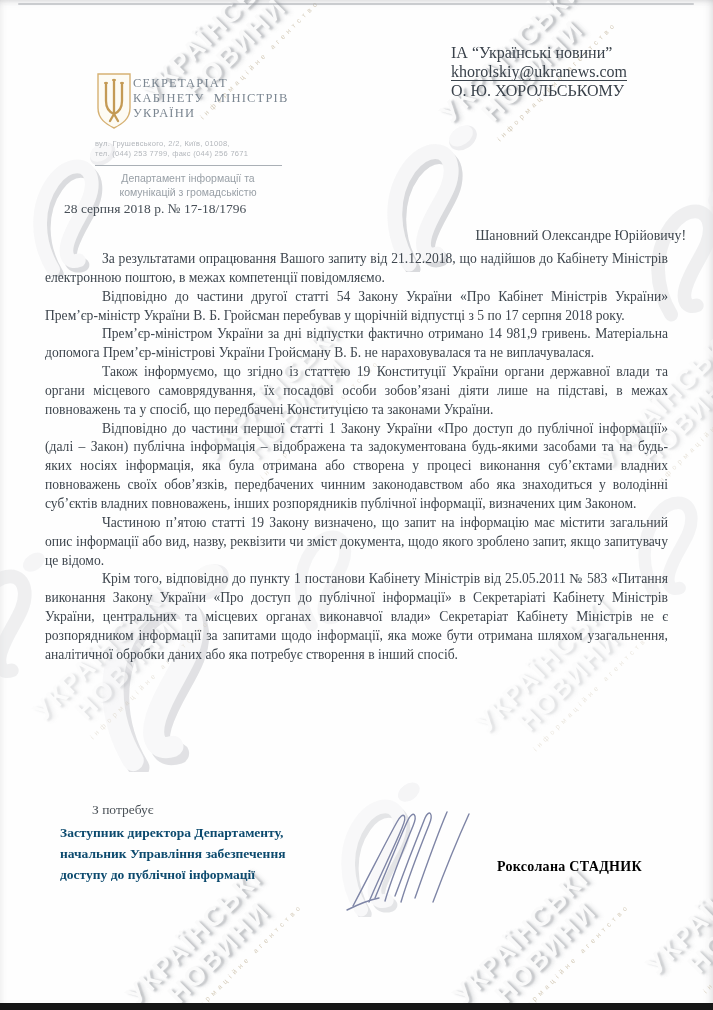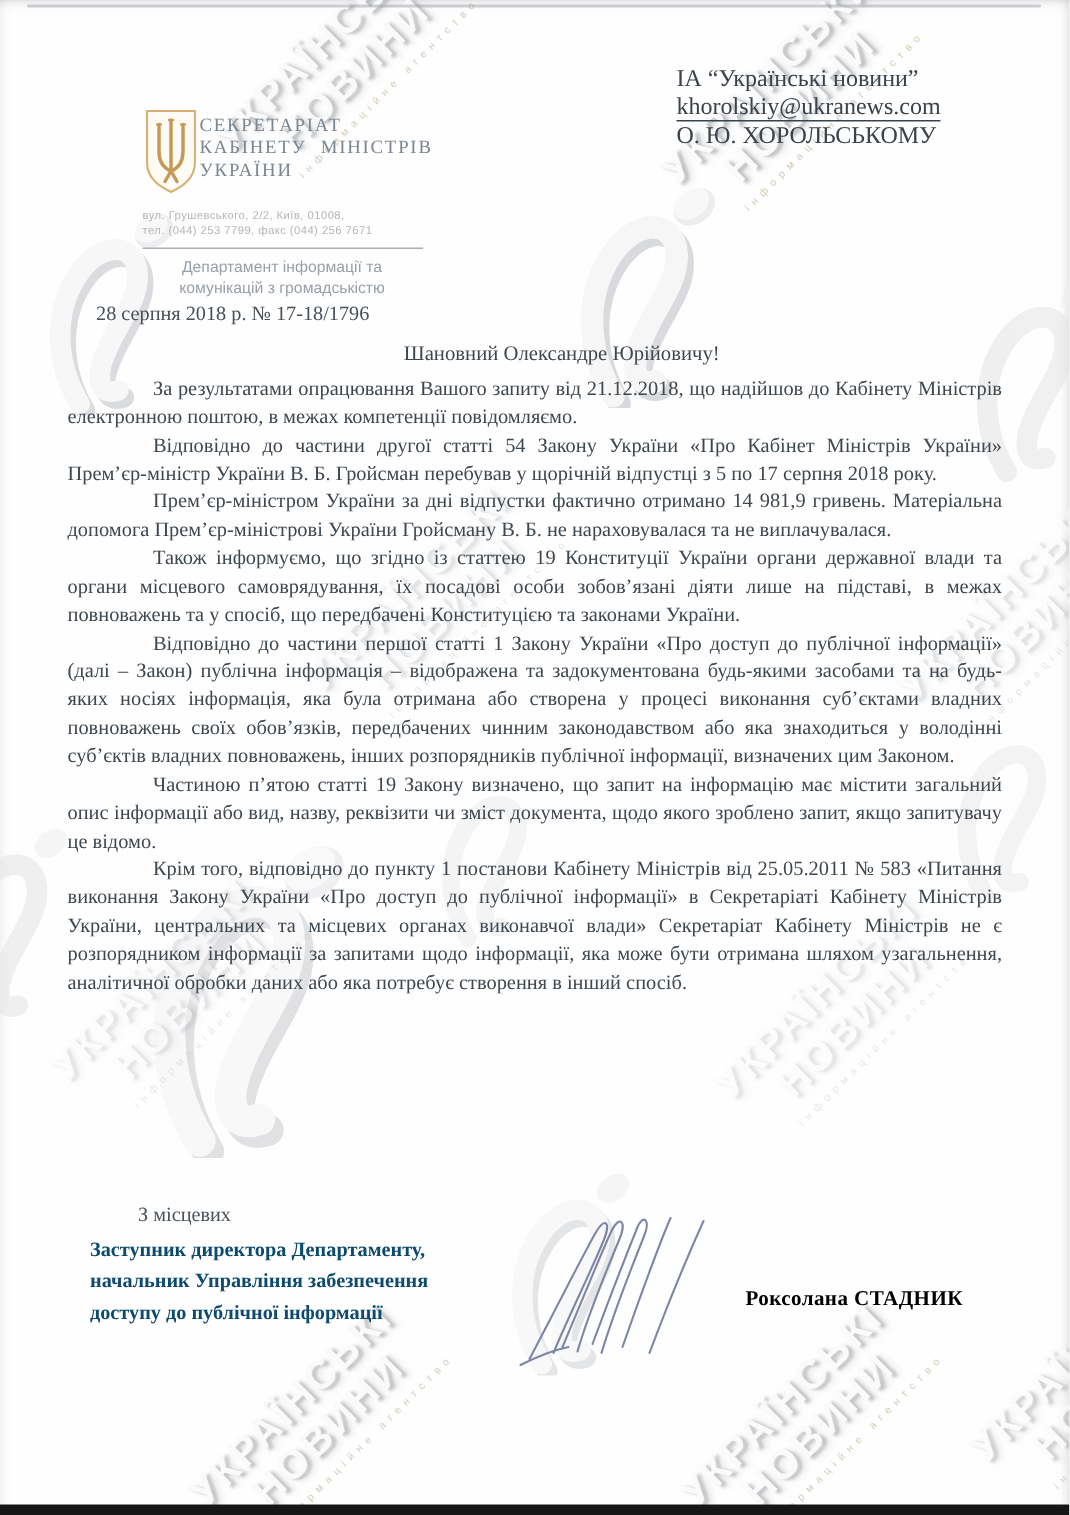--- a/index.html
+++ b/index.html
@@ -33,21 +33,21 @@
        font-family:"Liberation Sans", sans-serif;font-size:10.5px;line-height:13.5px;color:#99a0a7;}
 
   
   .recipient{position:absolute;left:451px;top:44px;z-index:2;font-weight:normal;font-size:16px;
        line-height:18.8px;color:#3a424b;}
   .recipient .email{display:inline-block;border-bottom:1.4px solid #3a424b;line-height:16px;}
 
   
   .ref{position:absolute;left:64px;top:201px;z-index:2;font-size:13.5px;color:#474f57;}
   .salutation{position:absolute;left:45px;top:228px;width:623px;padding-left:18px;z-index:2;
-       text-align:center;font-size:13.8px;color:#3f474e;}
+       text-align:right;font-size:13.8px;color:#3f474e;}
 
   
   .body-text{position:absolute;left:45px;top:250px;width:623px;z-index:2;}
   .body-text p{margin:0;text-indent:57px;text-align:justify;font-size:13.6px;
        line-height:18.85px;color:#3e464e;}
 
   
   .valediction{position:absolute;left:92px;top:802px;z-index:2;font-size:13.5px;color:#4a5157;}
   .signer-title{position:absolute;left:60px;top:822px;z-index:2;font-weight:bold;
        font-size:13.5px;line-height:21.2px;color:#0c4a6e;}
@@ -234,21 +234,21 @@
   <div class="body-text">
     <p>За результатами опрацювання Вашого запиту від 21.12.2018, що надійшов до Кабінету Міністрів електронною поштою, в межах компетенції повідомляємо.</p>
     <p>Відповідно до частини другої статті 54 Закону України «Про Кабінет Міністрів України» Прем’єр-міністр України В. Б. Гройсман перебував у щорічній відпустці з 5 по 17 серпня 2018 року.</p>
     <p>Прем’єр-міністром України за дні відпустки фактично отримано 14 981,9 гривень. Матеріальна допомога Прем’єр-міністрові України Гройсману В. Б. не нараховувалася та не виплачувалася.</p>
     <p>Також інформуємо, що згідно із статтею 19 Конституції України органи державної влади та органи місцевого самоврядування, їх посадові особи зобов’язані діяти лише на підставі, в межах повноважень та у спосіб, що передбачені Конституцією та законами України.</p>
     <p>Відповідно до частини першої статті 1 Закону України «Про доступ до публічної інформації» (далі – Закон) публічна інформація – відображена та задокументована будь-якими засобами та на будь-яких носіях інформація, яка була отримана або створена у процесі виконання суб’єктами владних повноважень своїх обов’язків, передбачених чинним законодавством або яка знаходиться у володінні суб’єктів владних повноважень, інших розпорядників публічної інформації, визначених цим Законом.</p>
     <p>Частиною п’ятою статті 19 Закону визначено, що запит на інформацію має містити загальний опис інформації або вид, назву, реквізити чи зміст документа, щодо якого зроблено запит, якщо запитувачу це відомо.</p>
     <p>Крім того, відповідно до пункту 1 постанови Кабінету Міністрів від 25.05.2011 № 583 «Питання виконання Закону України «Про доступ до публічної інформації» в Секретаріаті Кабінету Міністрів України, центральних та місцевих органах виконавчої влади» Секретаріат Кабінету Міністрів не є розпорядником інформації за запитами щодо інформації, яка може бути отримана шляхом узагальнення, аналітичної обробки даних або яка потребує створення в інший спосіб.</p>
   </div>
 
-  <div class="valediction">З місцевих</div>
+  <div class="valediction">З потребує</div>
 
   <div class="signer-title">
     <div>Заступник директора Департаменту,</div>
     <div>начальник Управління забезпечення</div>
     <div>доступу до публічної інформації</div>
   </div>
 
   <svg class="signature" width="135" height="115" viewBox="0 0 135 115">
     <g stroke="#7e85a6" stroke-width="1.4" fill="none" stroke-linecap="round">
       <path d="M8,108 C28,70 44,38 52,24 C58,13 63,16 57,30 C47,54 32,84 24,104"></path>

